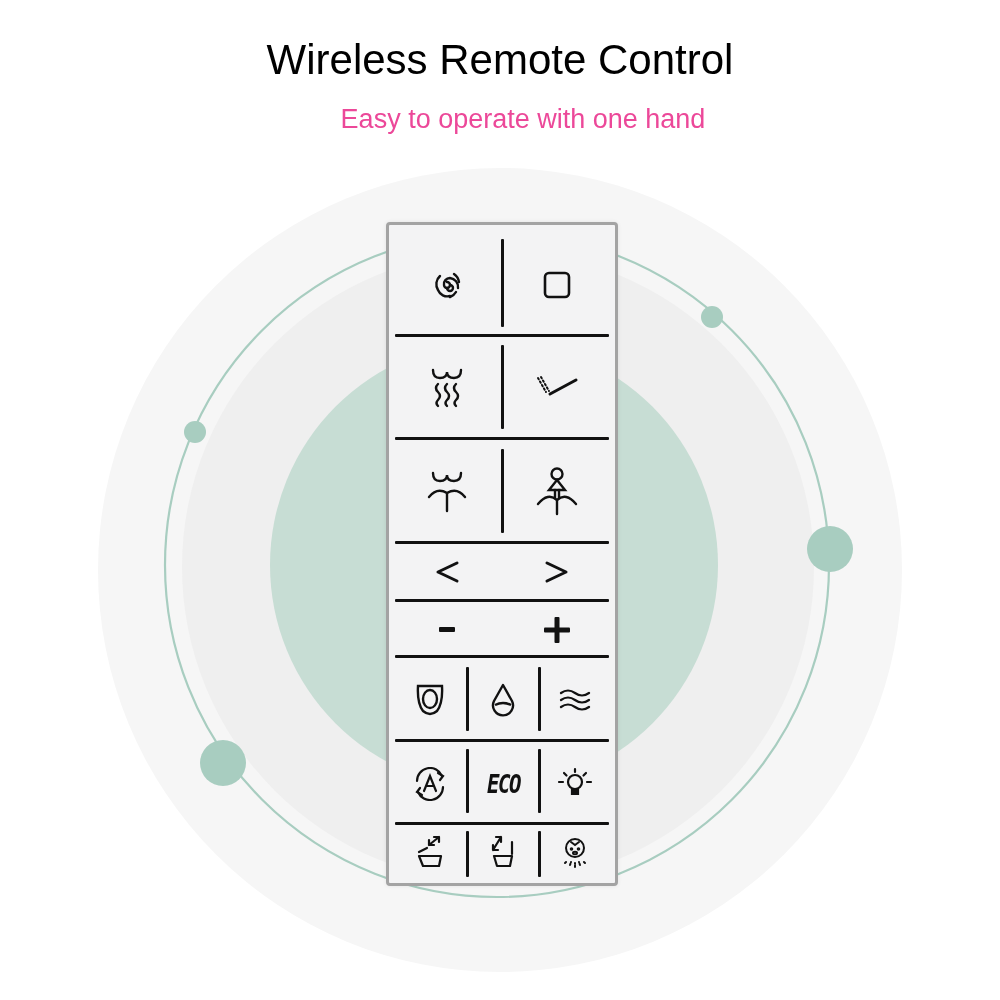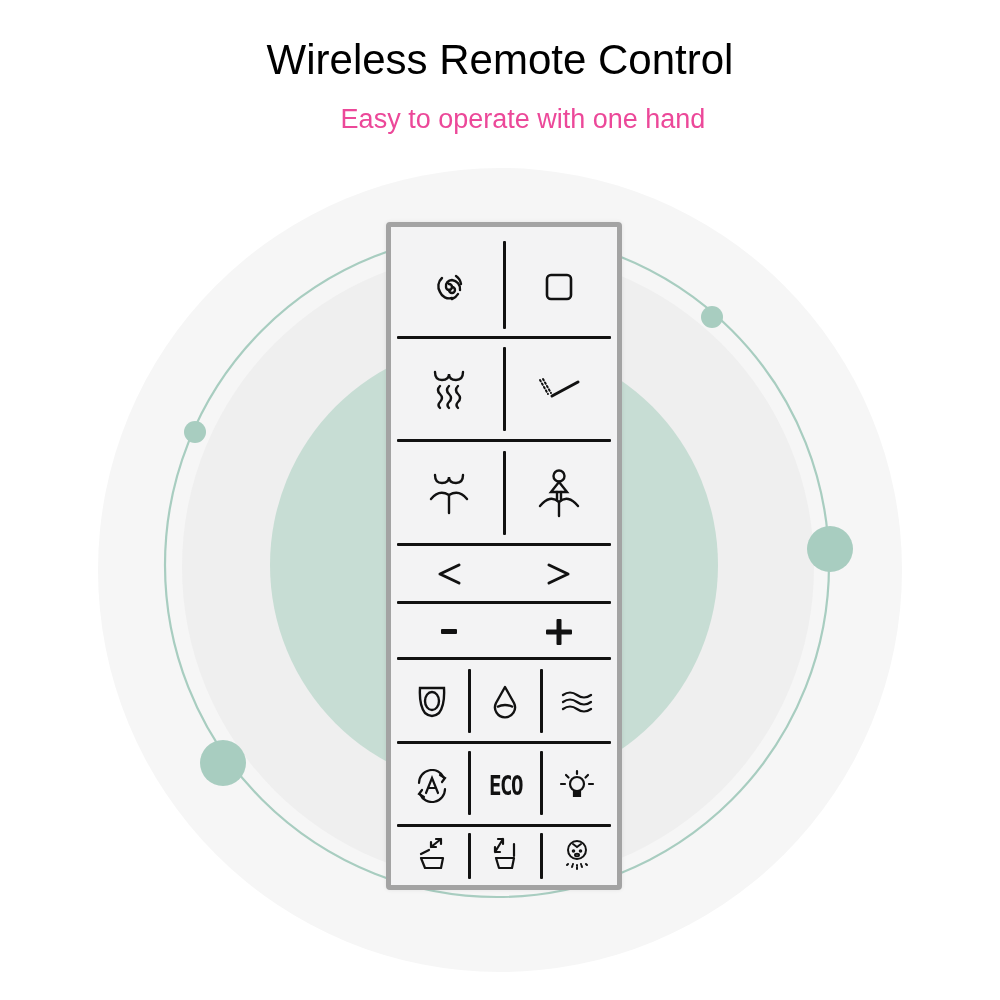--- a/index.html
+++ b/index.html
@@ -4,22 +4,22 @@
 <style>
   html, body { margin:0; padding:0; }
   body { width:1000px; height:1000px; position:relative; background:#ffffff; overflow:hidden;
          font-family:"Liberation Sans", sans-serif; }
   .title { position:absolute; top:36px; left:0; width:1000px; text-align:center;
            font-weight:normal; font-size:42px; color:#000; letter-spacing:0px; }
   .subtitle { position:absolute; top:104px; left:0; width:1000px; text-align:center;
               font-size:27px; color:#ec4899;padding-left:23px; }
   .bg-svg { position:absolute; left:0; top:0; }
   .remote { position:absolute; left:386px; top:222px; width:226px; height:658px;
-            background:#f3f3f4; border:5px solid #a3a3a3; border-radius:4px;
-            box-shadow:0 0 4px rgba(0,0,0,0.08); }
+            background:#f3f3f4; border:3px solid #a3a3a3; border-radius:4px;
+            box-shadow:0 0 4px rgba(0,0,0,0.08);font-style:italic; }
   .btn { position:absolute; display:flex; align-items:center; justify-content:center; cursor:pointer; }
   .hline { position:absolute; left:6px; width:214px; height:3px; background:#111; border-radius:1px; }
   .vline { position:absolute; width:3px; background:#111; border-radius:1px; }
   .btn svg { display:block; }
   .eco { font-family:"DejaVu Sans Mono", monospace; font-weight:bold; font-size:26px; letter-spacing:-2px;
          color:#111; transform:scaleX(0.8); }
 </style>
 </head>
 <body>
 

